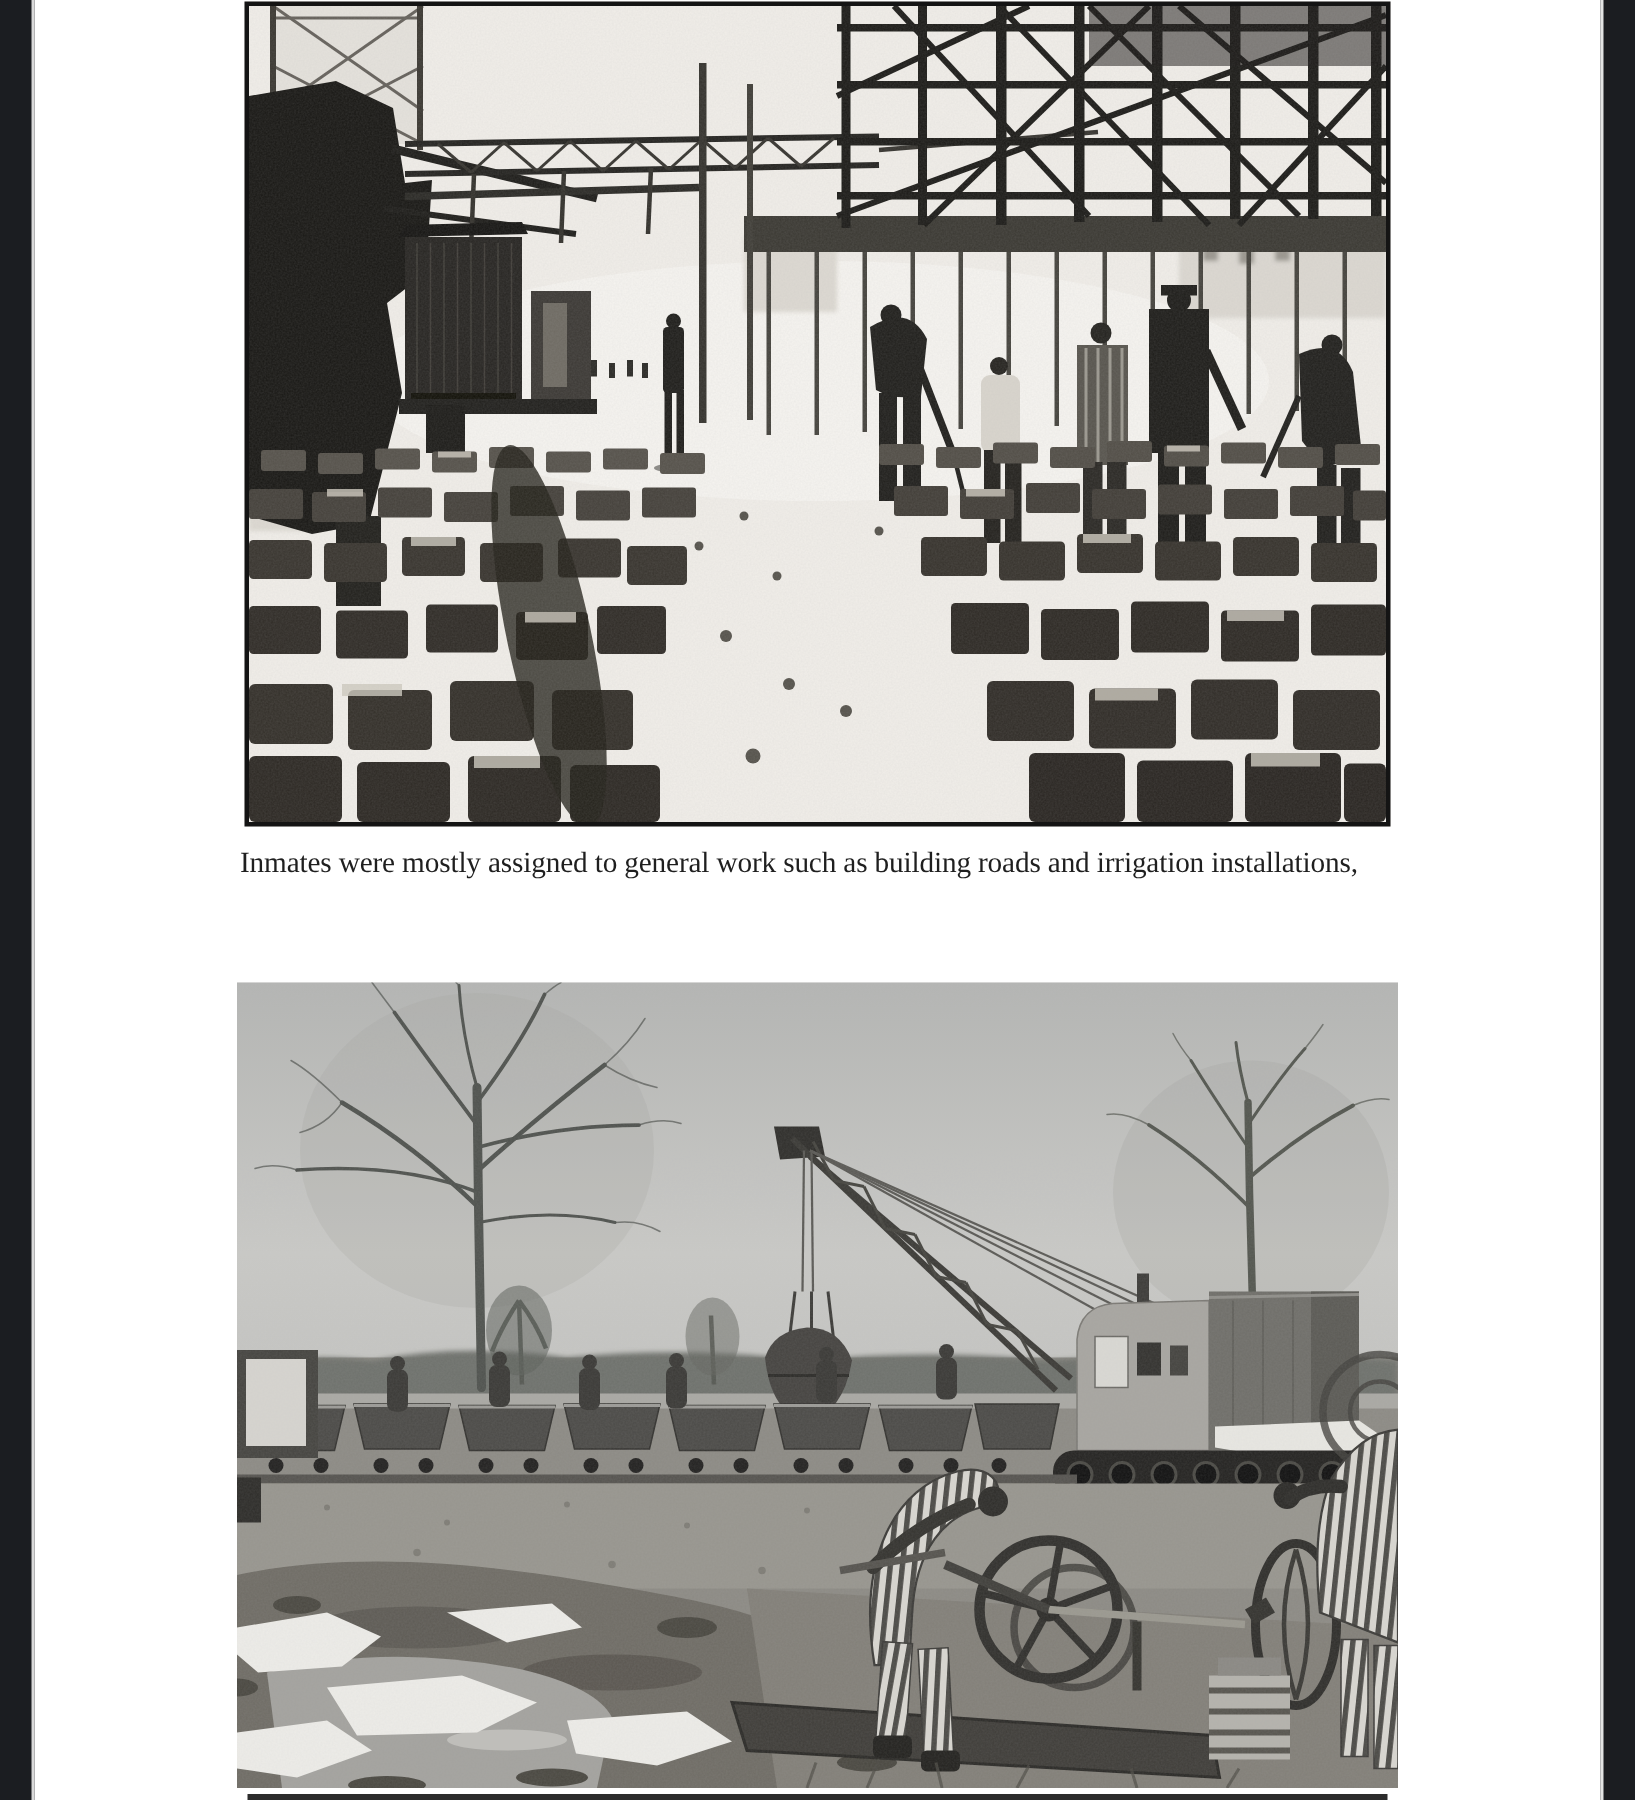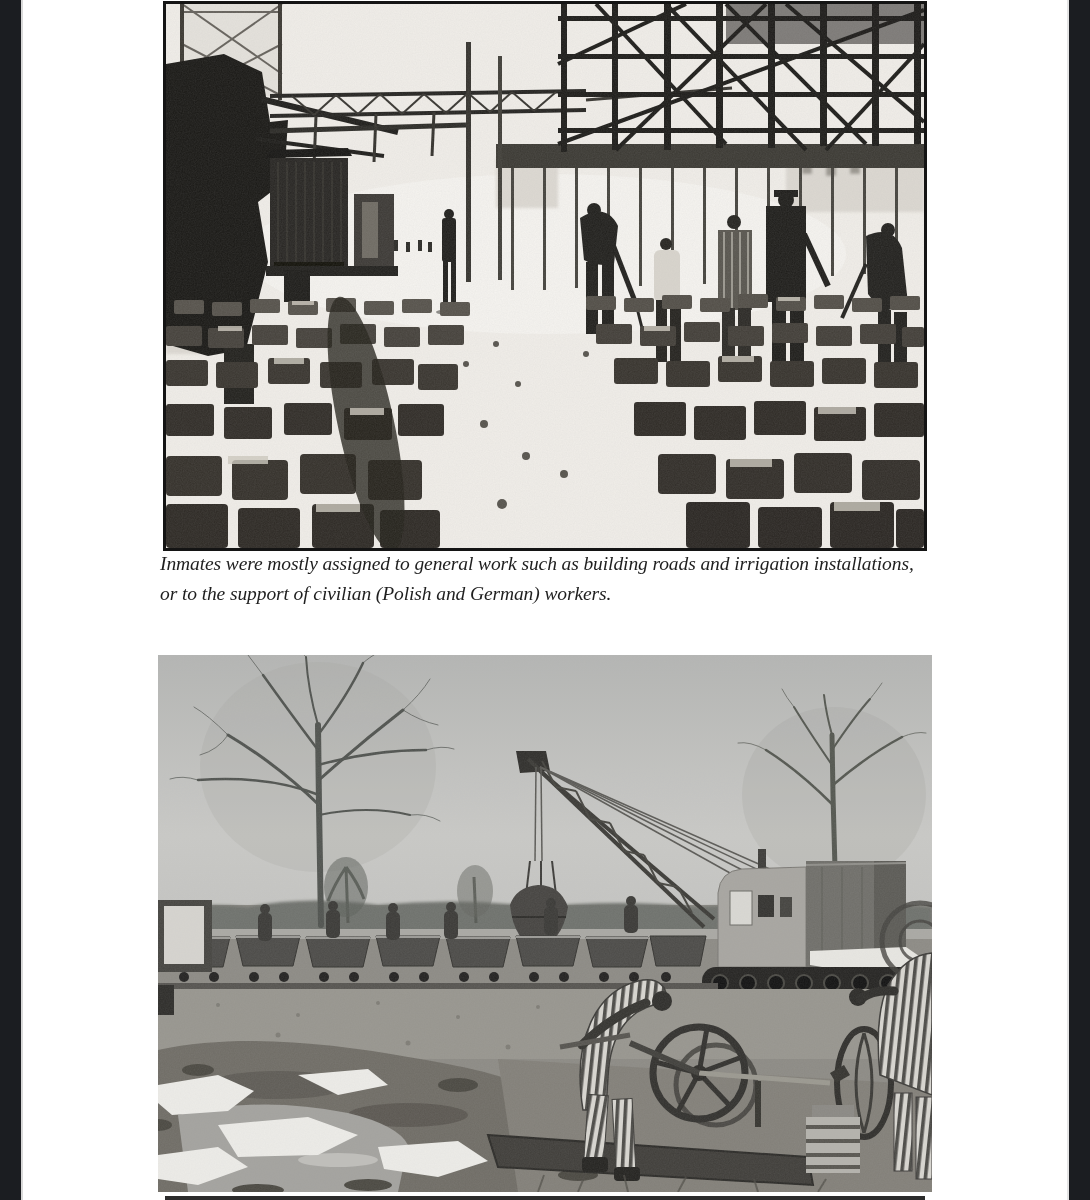--- a/index.html
+++ b/index.html
@@ -13,22 +13,22 @@
   .page-edge.right{right:0;border-left:2px solid #e4e4e4;}
   .photo1-frame{
     position:absolute;left:163px;top:1px;width:758px;height:544px;
     border:3px solid #141414;background:#f1eee9;margin:0;
   }
   .photo2{
     position:absolute;left:158px;top:655px;width:774px;height:537px;
     background:#c4c4c1;margin:0;
   }
   .caption{
-    position:absolute;left:160px;top:549px;width:800px;margin:0;
-    font-style:italic;font-size:19.5px;line-height:30px;color:#1f1f1f;
+    position:absolute;left:160px;top:561px;width:800px;margin:0;
+    font-size:19.5px;line-height:30px;color:#1f1f1f;
     letter-spacing:-0.1px;
   }
   .caption span{display:block;white-space:nowrap;}
   .next-photo-edge{
     position:absolute;left:165px;top:1196px;width:760px;height:4px;background:#2c2c2c;
   }
   svg{display:block;}
 </style>
 </head>
 <body>
@@ -360,21 +360,20 @@
     <circle cx="300" cy="360" r="3"></circle>
         <circle cx="420" cy="350" r="3"></circle>
   </g>
 
   <rect width="758" height="544" filter="url(#grain1)"></rect>
 </svg>
 </figure>
 
 <p class="caption">
   <span>Inmates were mostly assigned to general work such as building roads and irrigation installations,</span>
-  <span>or to the support of civilian (Polish and German) workers.</span>
 </p>
 
 <figure class="photo2">
 <svg viewBox="0 0 774 537" width="774" height="537">
   <defs>
     <linearGradient id="sky2" x1="0" y1="0" x2="0" y2="1">
       <stop offset="0" stop-color="#b4b5b3"></stop>
       <stop offset="0.6" stop-color="#c9c9c6"></stop>
       <stop offset="1" stop-color="#c2c2bf"></stop>
     </linearGradient>

